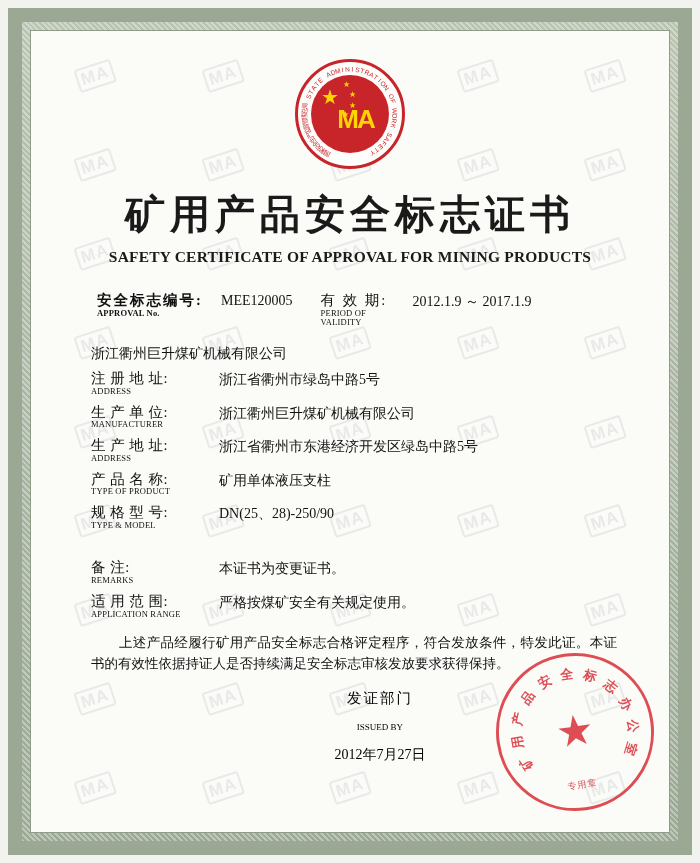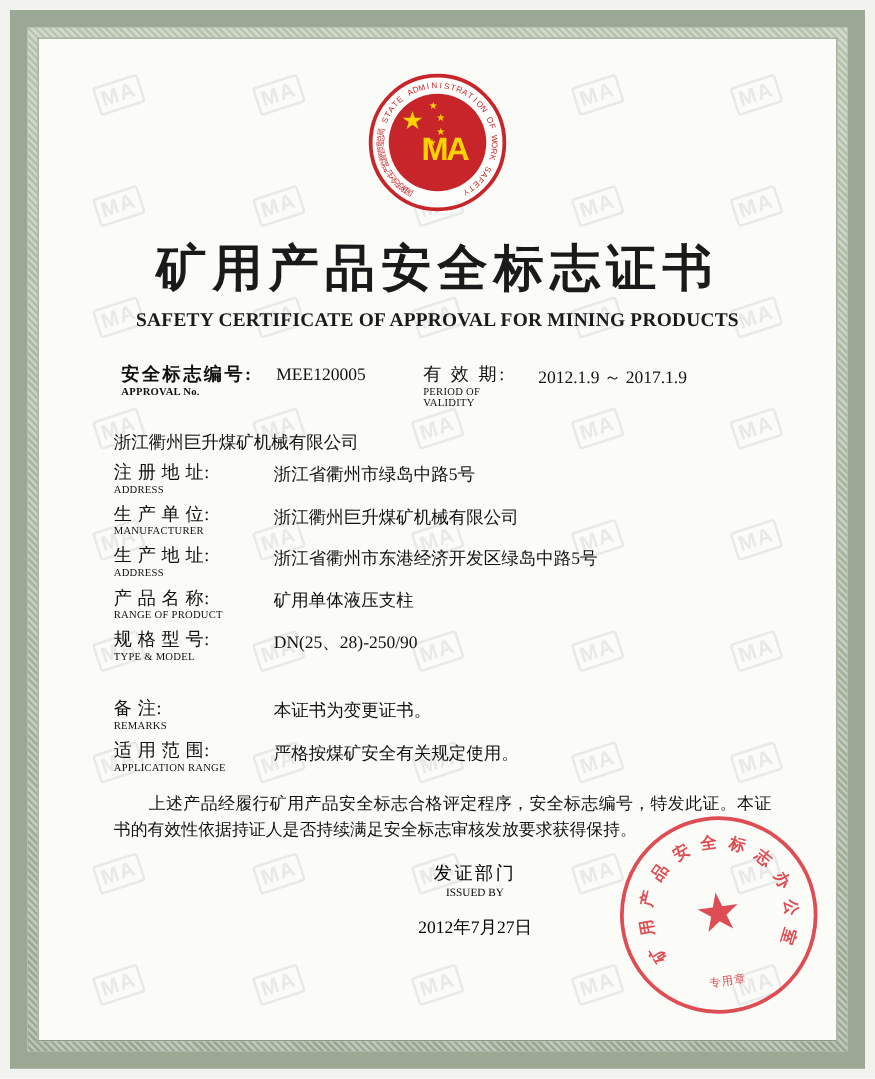--- a/index.html
+++ b/index.html
@@ -105,42 +105,42 @@
   }
   .lab{
     font-size:14.5px;color:#111;line-height:1.15;
   }
   .lab .cn{font-size:14.5px;letter-spacing:2px;display:block;}
   .lab .en{font-size:8.5px;letter-spacing:.2px;display:block;font-family:"Liberation Serif",serif;}
   .val{font-size:14px;color:#111;}
 
   .appr-left{width:120px;font-weight:bold;}
   .appr-no{margin-left:4px;padding-top:1px;font-size:14px;}
-  .appr-mid{margin-left:46px;width:86px;}
+  .appr-mid{margin-left:28px;width:86px;}
   .appr-valid{padding-top:1px;margin-left:6px;font-size:14px;}
 
   .fields{margin-top:16px;padding-left:22px;}
   .frow{display:flex;align-items:flex-start;margin-bottom:7px;}
   .fname{width:128px;}
   .fname .cn{display:block;font-size:14.5px;letter-spacing:.5px;}
   .fname .en{display:block;font-size:8.5px;}
   .fval{font-size:14px;padding-top:1px;color:#111;}
   .gap{height:22px;}
 
   .note{
     margin-top:14px;padding-left:22px;padding-right:14px;
     font-size:13.5px;line-height:1.55;color:#111;text-align:justify;
   }
   .note .indent{display:block;text-indent:28px;}
 
   .issuer{
     margin-top:14px;text-align:center;padding-left:60px;
   }
   .issuer .cn{font-size:14.5px;letter-spacing:2px;}
-  .issuer .en{font-size:9px;margin-top:1px;}
+  .issuer .en{font-size:9px;margin-top:14px;}
   .issue-date{
     text-align:center;padding-left:60px;margin-top:14px;font-size:14px;
   }
 
   
   .seal{
     position:absolute;
     right:46px;bottom:52px;
     width:152px;height:152px;border-radius:50%;
     border:3px solid #d8282f;
@@ -413,21 +413,21 @@
           <div class="fname lab">
             <span class="cn">生 产 地 址:</span>
             <span class="en">ADDRESS</span>
           </div>
           <div class="fval">浙江省衢州市东港经济开发区绿岛中路5号</div>
         </div>
 
         <div class="frow">
           <div class="fname lab">
             <span class="cn">产 品 名 称:</span>
-            <span class="en">RANGE OF PRODUCT</span>
+            <span class="en">TYPE OF PRODUCT</span>
           </div>
           <div class="fval">矿用单体液压支柱</div>
         </div>
 
         <div class="frow">
           <div class="fname lab">
             <span class="cn">规 格 型 号:</span>
             <span class="en">TYPE &amp; MODEL</span>
           </div>
           <div class="fval">DN(25、28)-250/90</div>
@@ -448,21 +448,21 @@
           <div class="fname lab">
             <span class="cn">适 用 范 围:</span>
             <span class="en">APPLICATION RANGE</span>
           </div>
           <div class="fval">严格按煤矿安全有关规定使用。</div>
         </div>
 
       </div>
 
       <div class="note">
-        <span class="indent">上述产品经履行矿用产品安全标志合格评定程序，安全标志编号，特发此证。本证书的有效性依据持证人是否持续满足安全标志审核发放要求获得保持。</span>
+        <span class="indent">上述产品经履行矿用产品安全标志合格评定程序，符合发放条件，特发此证。本证书的有效性依据持证人是否持续满足安全标志审核发放要求获得保持。</span>
       </div>
 
       <div class="issuer">
         <div class="cn">发证部门</div>
         <div class="en">ISSUED BY</div>
       </div>
 
       <div class="issue-date">2012年7月27日</div>
 
     </div>

